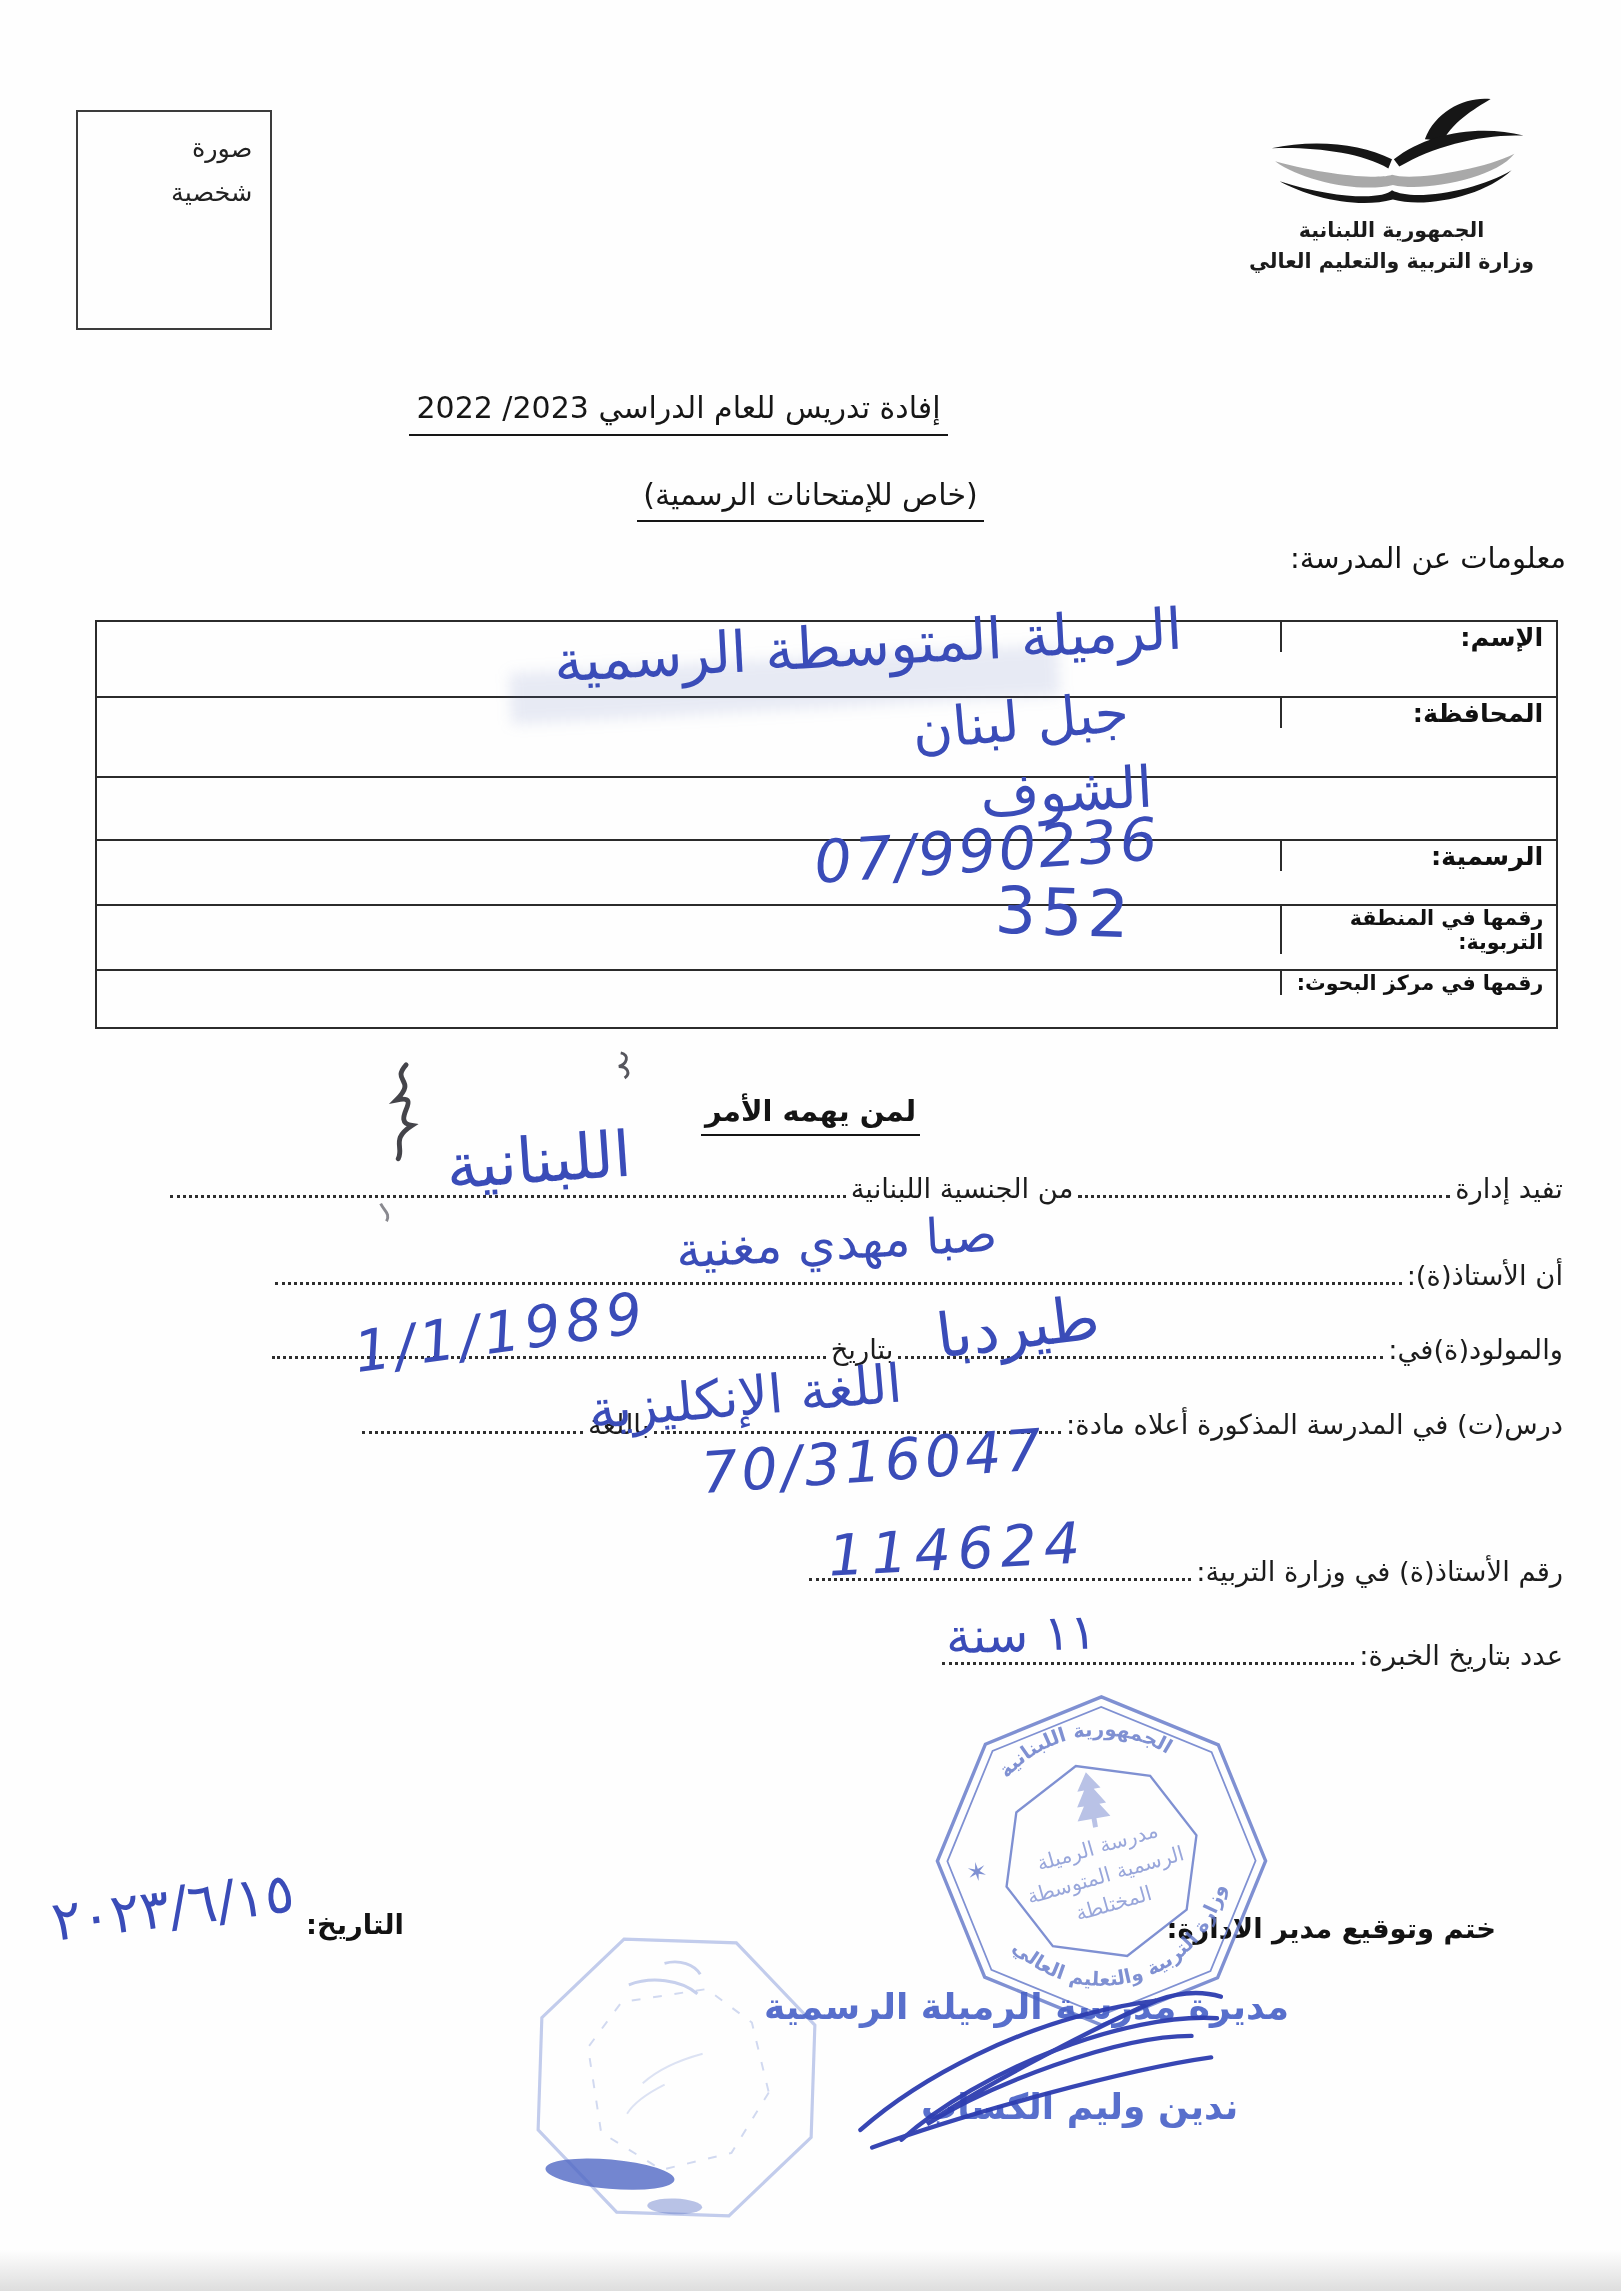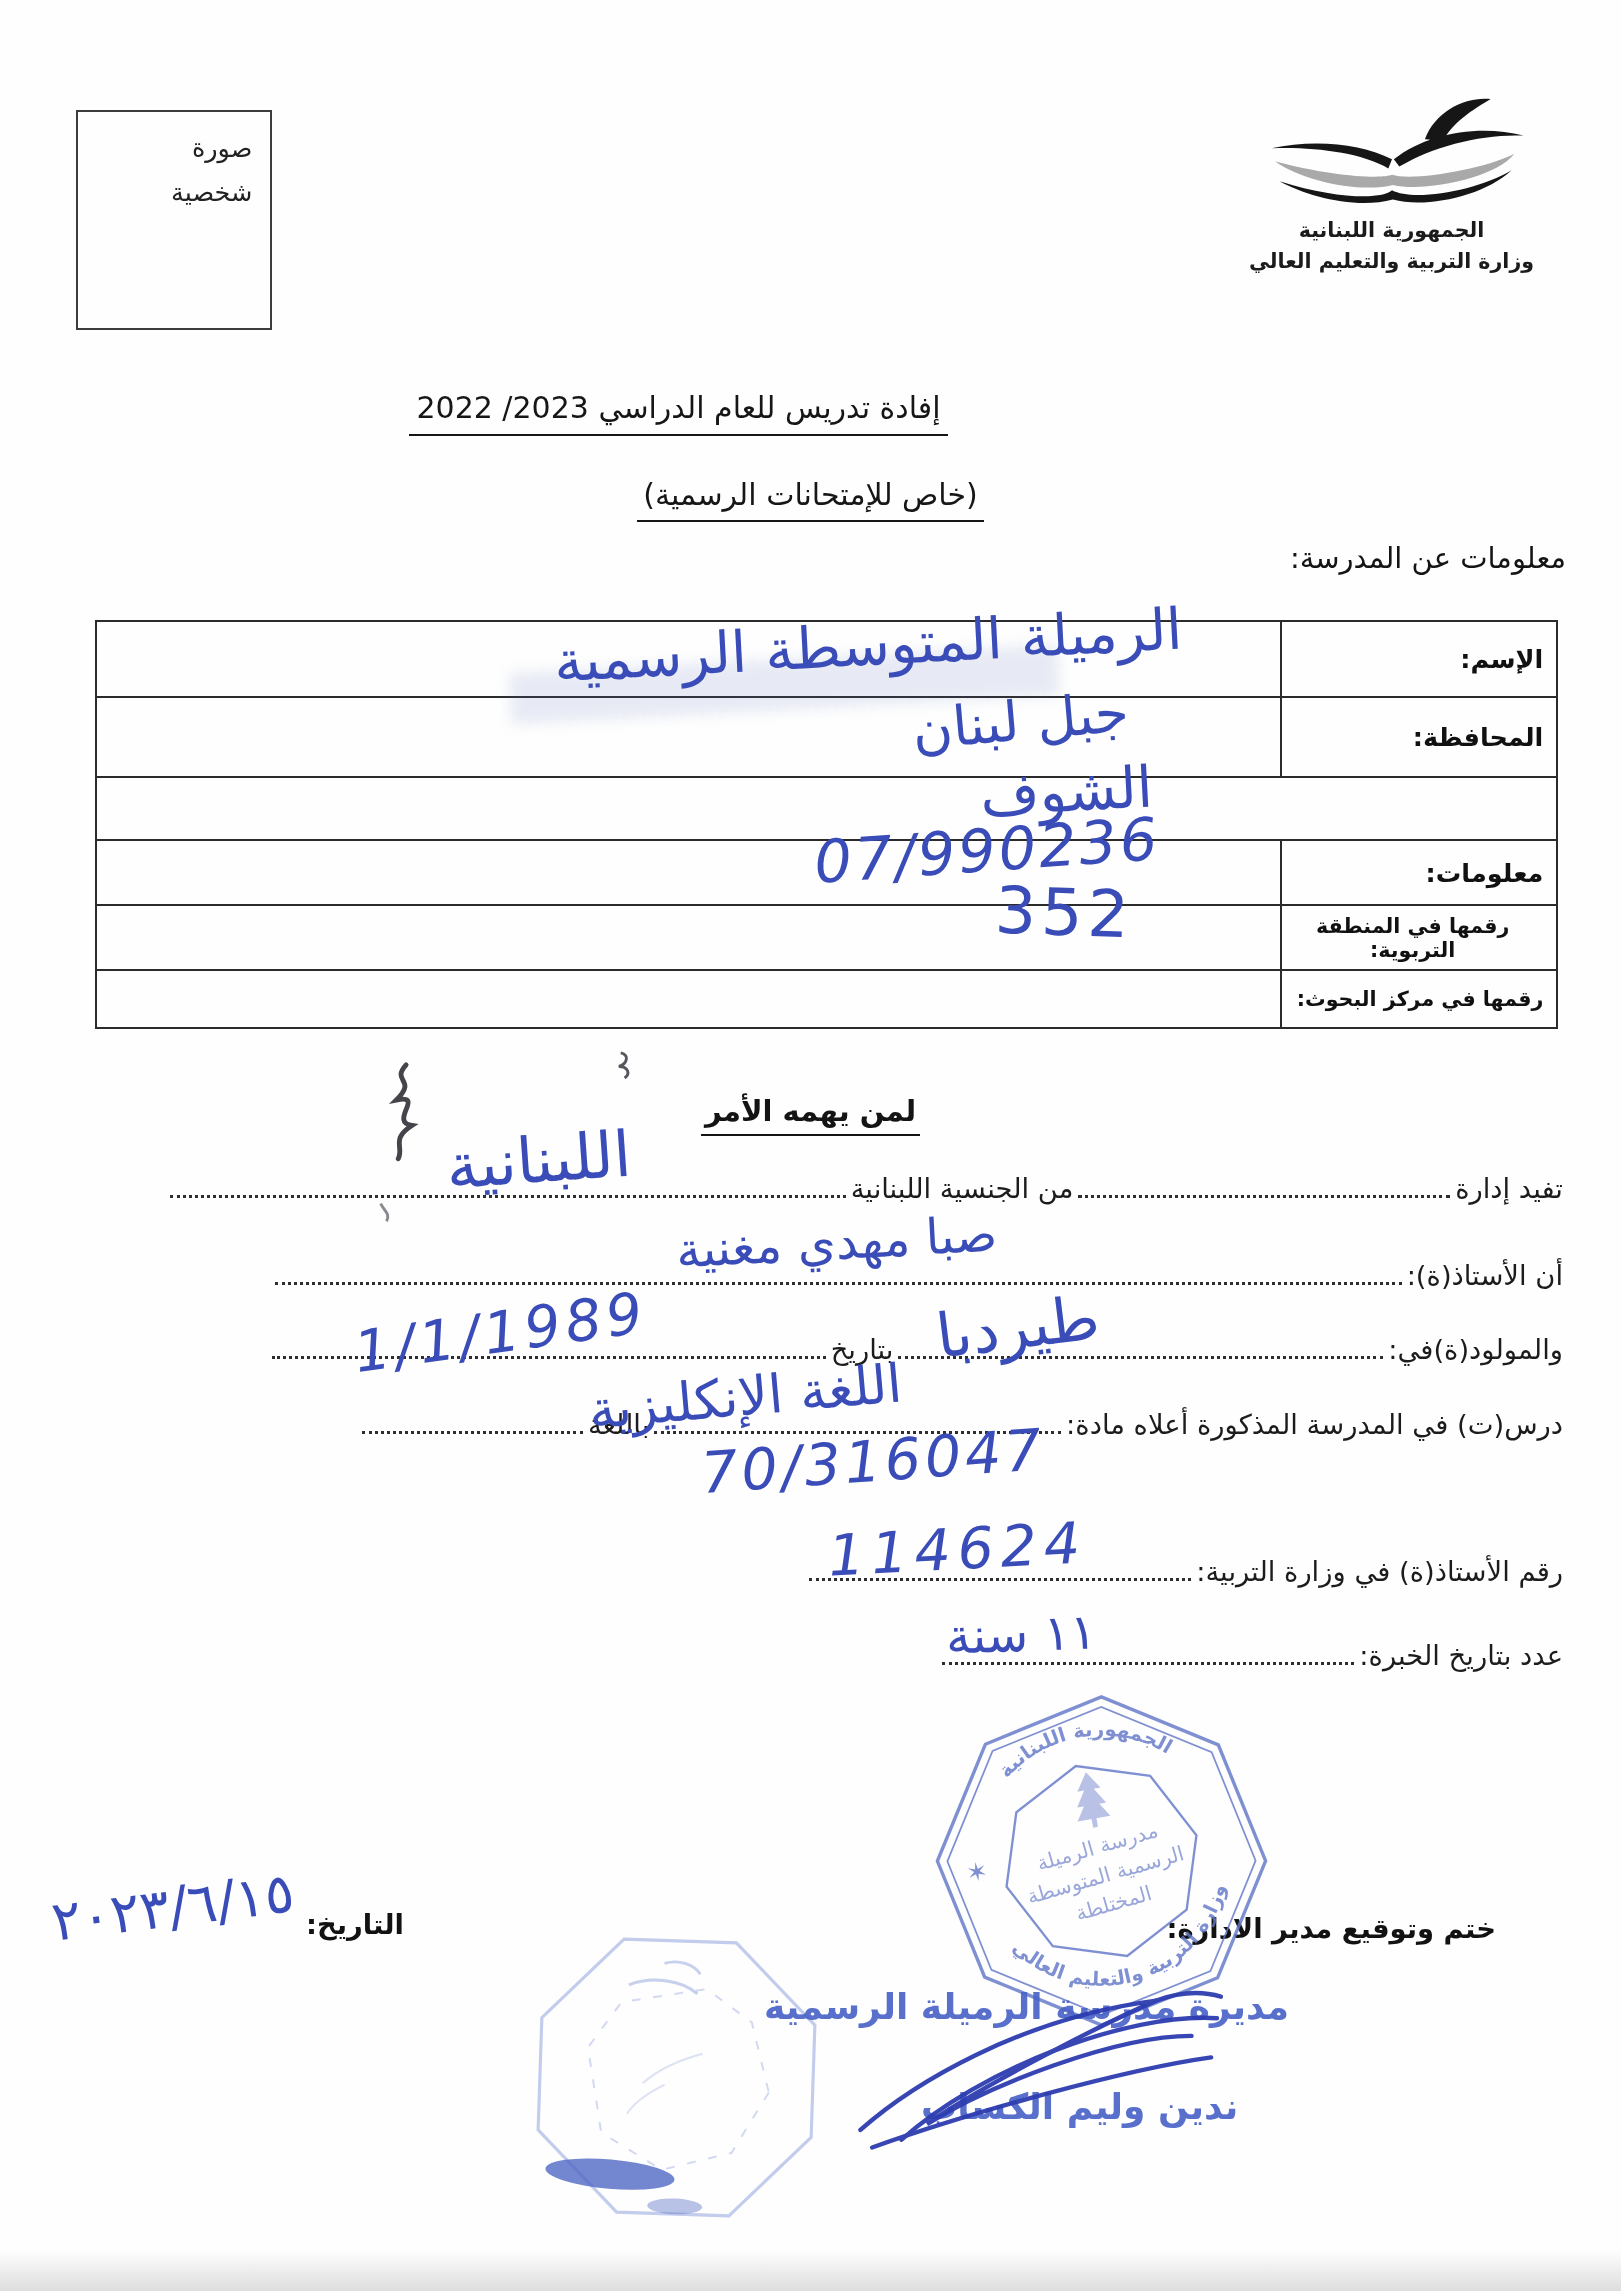--- a/index.html
+++ b/index.html
@@ -17,21 +17,21 @@
   .logo-block .lg-line{font-weight:700;font-size:20.6px;color:#1b1b1b;line-height:1.5;}
   
   .title-wrap{left:0;top:390px;width:1357px;text-align:center;direction:rtl;}
   .title-wrap .t{display:inline-block;font-size:30px;color:#161616;border-bottom:2.5px solid #161616;padding:0 7.8px 8.8px;}
   .subtitle-wrap{left:0;top:477px;width:1621px;text-align:center;direction:rtl;}
   .subtitle-wrap .t{display:inline-block;font-size:30px;color:#161616;border-bottom:2.5px solid #161616;padding:0 5.9px 7.8px;}
   .section-heading{right:55px;top:541px;font-size:29px;direction:rtl;color:#141414;}
   
   .school-table{left:95px;top:620px;width:1463px;height:409px;border:2.5px solid #2b2b2b;
     box-sizing:border-box;direction:rtl;display:flex;flex-direction:column;}
-  .srow{display:flex;box-sizing:border-box;border-top:2px solid #2b2b2b;text-align:center;}
+  .srow{display:flex;flex-direction:column;box-sizing:border-box;border-top:2px solid #2b2b2b;}
   .srow:first-child{border-top:none;}
   .srow .lbl{width:276px;box-sizing:border-box;border-left:2px solid #2b2b2b;
     display:flex;align-items:center;padding-right:12.7px;font-weight:700;font-size:25.5px;color:#111;}
   .srow .lbl.small{font-size:20.6px;}
   .srow .val{flex:1;}
   
   .hand{position:absolute;color:#3a4cb8;white-space:nowrap;line-height:1;z-index:5;
     font-family:"DejaVu Sans",sans-serif;}
   .hand.it{font-style:italic;}
   .smear{position:absolute;background:rgba(95,115,185,0.14);filter:blur(6.9px);z-index:1;}
@@ -84,21 +84,21 @@
         <div class="val"></div>
     </div>
     <div class="srow" style="height:80px">
       <div class="lbl">المحافظة:</div>
         <div class="val"></div>
     </div>
     <div class="srow" style="height:63px">
         <div class="val"></div>
     </div>
     <div class="srow" style="height:65px">
-      <div class="lbl">معلومات:</div>
+      <div class="lbl">الرسمية:</div>
         <div class="val"></div>
     </div>
     <div class="srow" style="height:65px">
       <div class="lbl small">رقمها في المنطقة التربوية:</div>
         <div class="val"></div>
     </div>
     <div class="srow" style="flex:1">
       <div class="lbl small">رقمها في مركز البحوث:</div>
         <div class="val"></div>
     </div>

